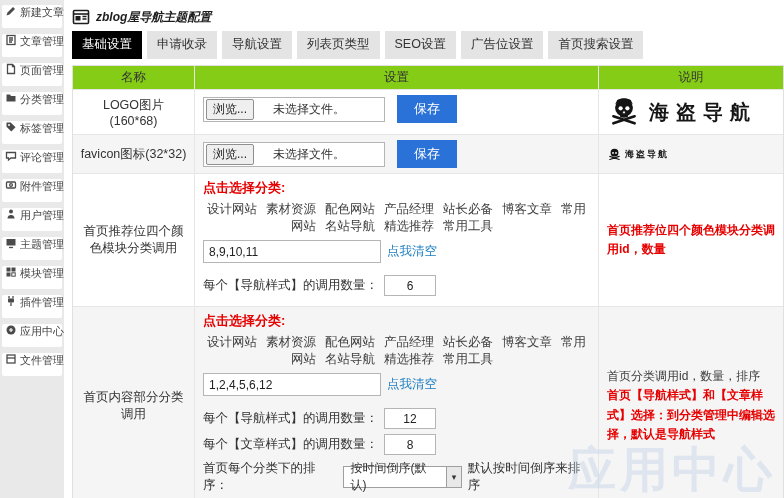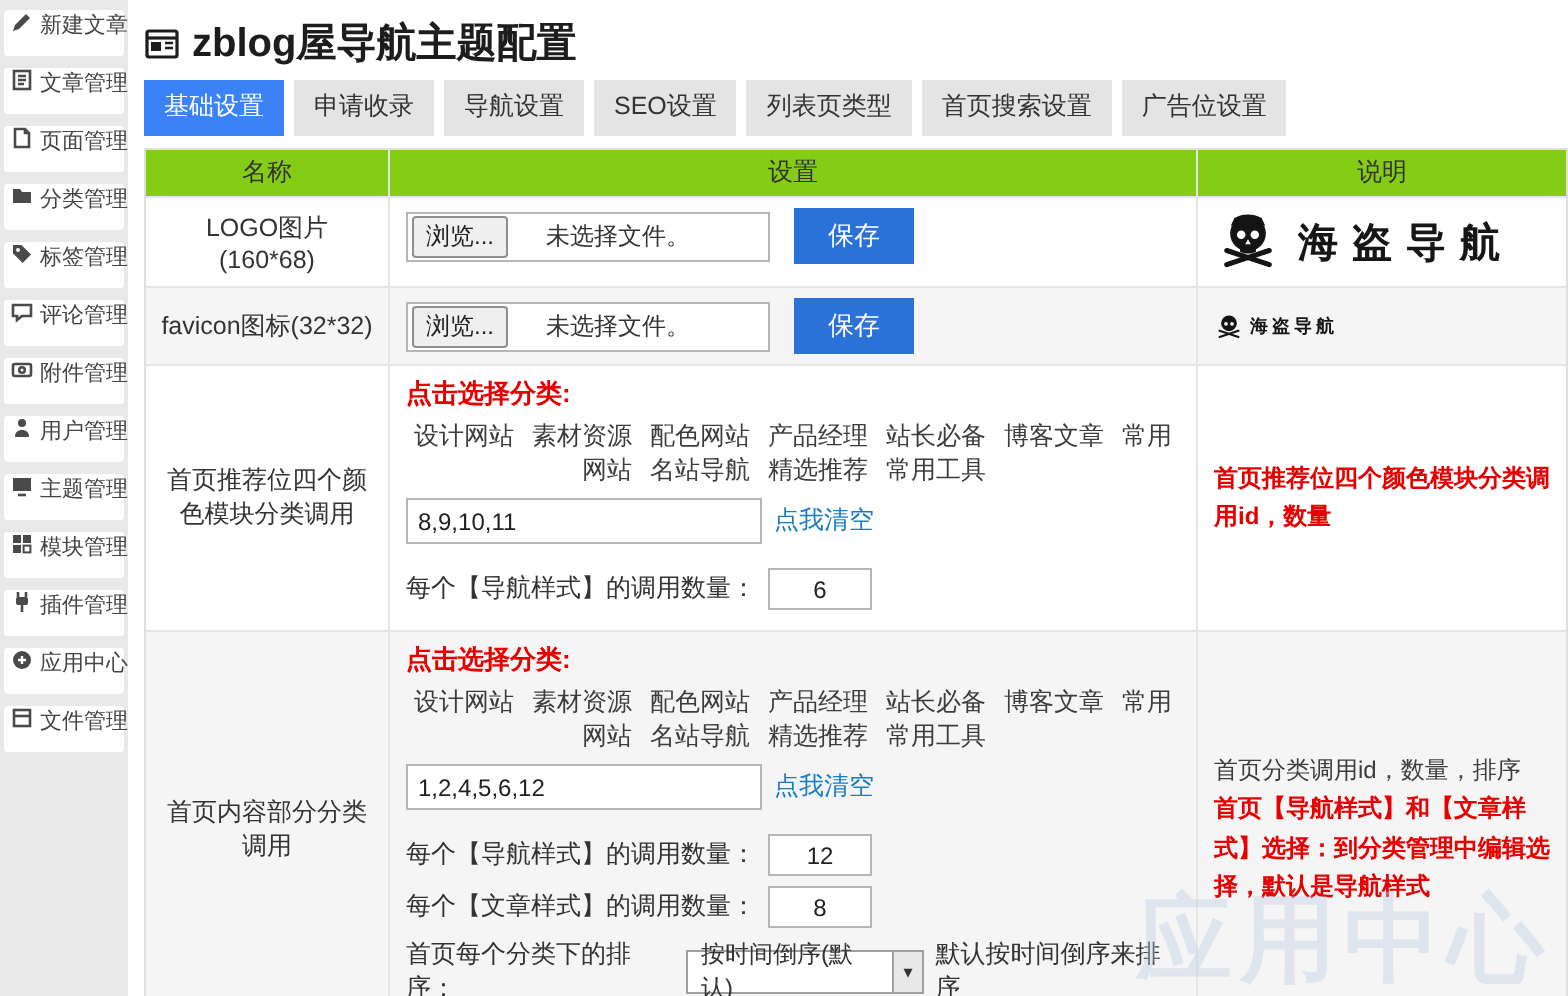--- a/index.html
+++ b/index.html
@@ -12,24 +12,24 @@
   
   .sidebar { position:absolute; left:0; top:0; width:64px; height:498px;
     background:#e9e9e9; padding:5px 2px 0 2px; }
   .side-item { background:#fff; height:23px; margin-bottom:6px; display:flex;
     align-items:flex-start; gap:3px; padding:0 3px; font-size:11px; color:#444;
     cursor:pointer; border-radius:2px; white-space:nowrap; }
   .side-item svg { flex:0 0 auto; }
   
   .main { position:absolute; left:68px; top:0; width:716px; height:498px; background:#fff; }
   .titlebar { display:flex; align-items:center; gap:6px; padding:8px 16px 5px 4px;
-    font-size:20px; font-weight:bold; color:#1d1d1d; }
+    font-size:12px; font-weight:bold; color:#1d1d1d;font-style:italic; }
   .tabs { display:flex; gap:5px; padding-left:4px; }
   .tab { background:#e4e4e4; color:#333; padding:5px 10px 6px; font-size:12.5px; cursor:pointer; }
-  .tab.active { background:#3b82f6; color:#fff; }
+  .tab.active { background:#000000; color:#fff; }
   .tab.highlight { color:#d9302c; font-weight:bold; }
   
   .config { margin:6px 0 0 4px; border:1px solid #e0e0e0; border-bottom:none; }
   .trow { display:flex; border-bottom:1px solid #e6e6e6; background:#fff; }
   .trow.alt { background:#f5f5f5; }
   .trow.thead { background:#84cc16; }
   .cell-name { width:122px; display:flex; align-items:center; justify-content:center;
     text-align:center; padding:4px 6px; border-right:1px solid #e6e6e6;
     font-size:12.5px; color:#333; }
   .cell-set { width:404px; padding:5px 8px; border-right:1px solid #e6e6e6; }
@@ -178,24 +178,24 @@
         <rect x="3.5" y="8" width="5" height="4.5" fill="#1d1d1d"></rect>
         <path d="M10.5 8.5h4M10.5 11h4" stroke="#1d1d1d" stroke-width="1.3"></path>
       </svg>
     <span>zblog屋导航主题配置</span>
   </div>
 
   <div class="tabs">
     <span class="tab active">基础设置</span>
     <span class="tab">申请收录</span>
     <span class="tab">导航设置</span>
+    <span class="tab">列表页类型</span>
     <span class="tab">SEO设置</span>
-    <span class="tab">列表页类型</span>
+    <span class="tab">广告位设置</span>
     <span class="tab">首页搜索设置</span>
-    <span class="tab">广告位设置</span>
   </div>
 
   <div class="config">
 
     <div class="trow thead">
       <div class="cell-name">名称</div>
       <div class="cell-set">设置</div>
       <div class="cell-note">说明</div>
     </div>
 

